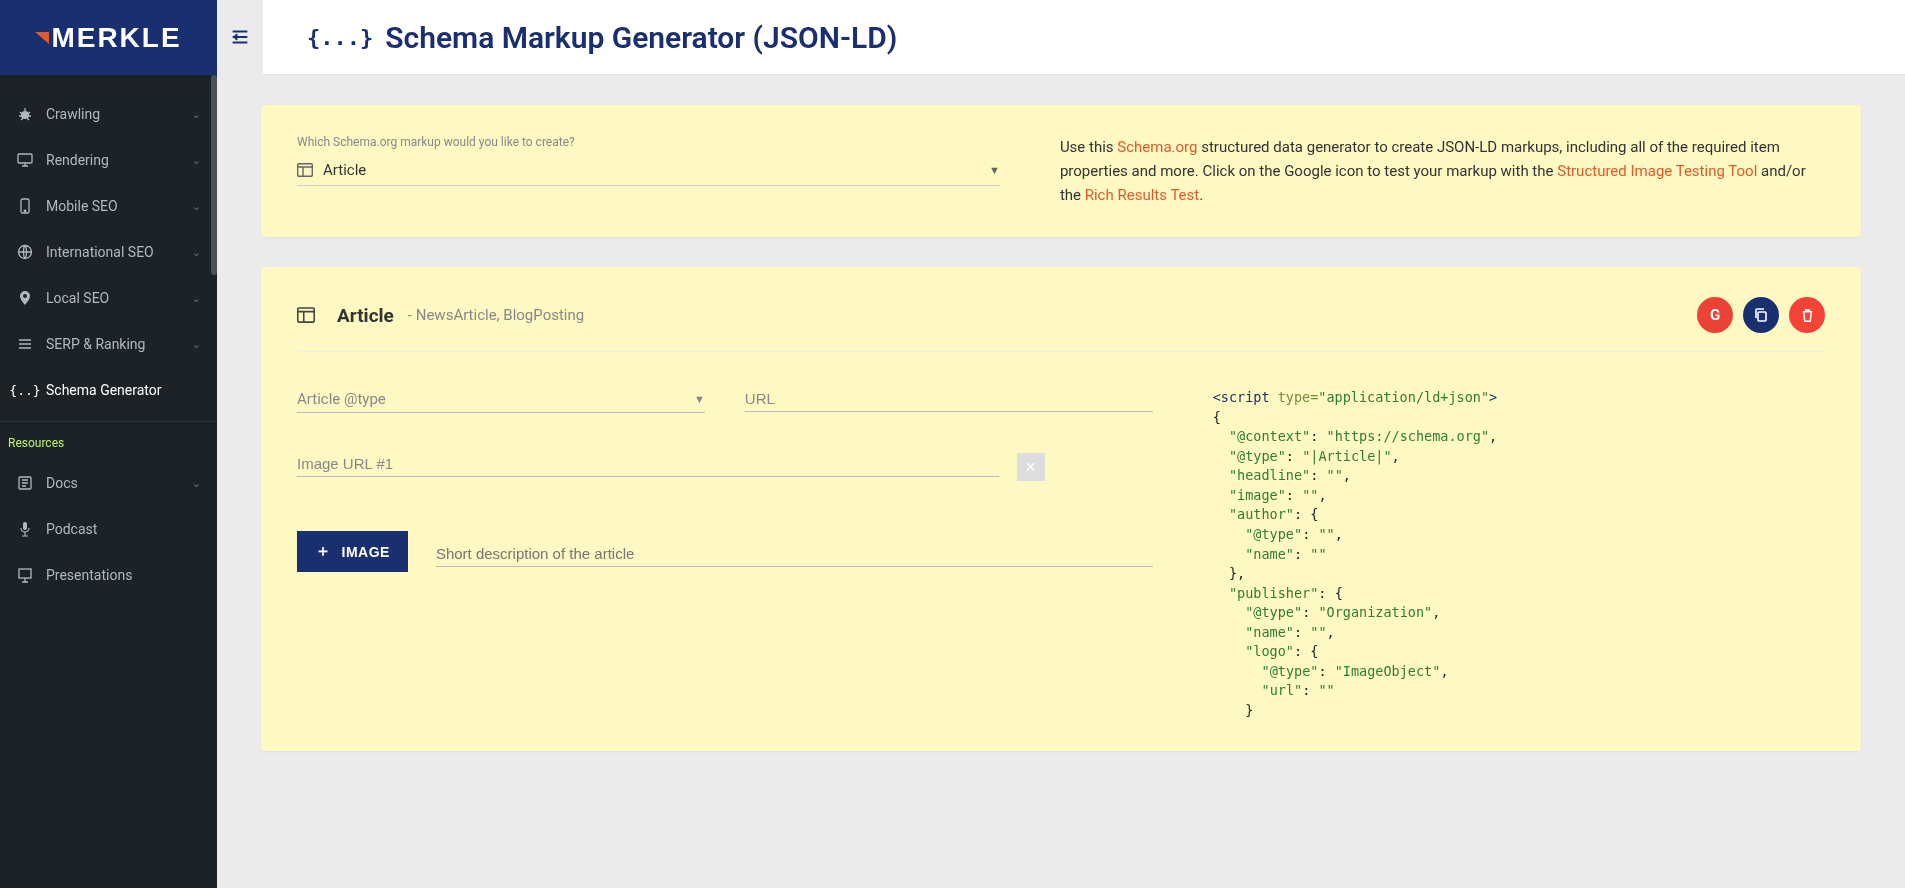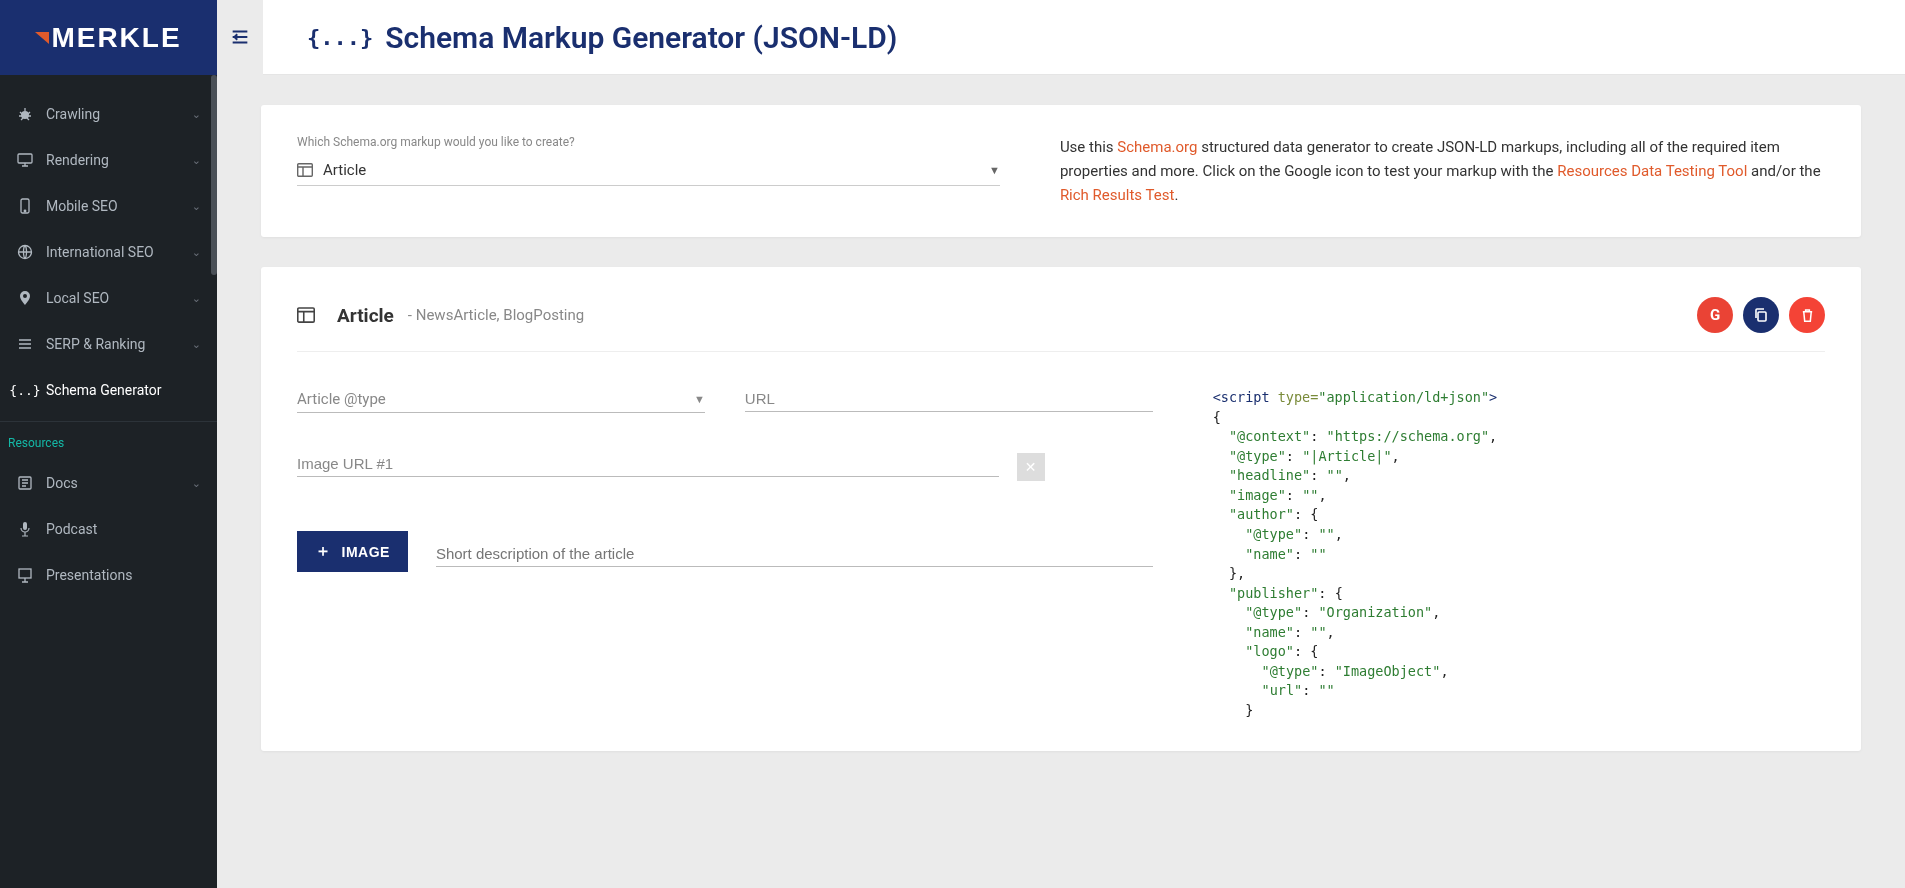--- a/index.html
+++ b/index.html
@@ -12,35 +12,35 @@
 .logo-bar { height: 75px; background: #1a2f6f; display: flex; align-items: center; justify-content: center; }
 .logo-text { color: #fff; font-weight: 800; letter-spacing: 2px; font-size: 28px; font-family: Arial, sans-serif; display: flex; align-items: center; }
 .logo-triangle { width: 0; height: 0; border-style: solid; border-width: 0 14px 12px 0; border-color: transparent #e05a2b transparent transparent; margin-right: 2px; }
 
 .nav-list { flex: 1; overflow-y: auto; padding-top: 16px; }
 .nav-item { display: flex; align-items: center; padding: 14px 16px; cursor: pointer; color: #b0b8c0; font-size: 14px; position: relative; }
 .nav-item.active { color: #fff; }
 .nav-icon { width: 18px; height: 18px; margin-right: 12px; display: inline-flex; align-items: center; justify-content: center; flex-shrink: 0; }
 .nav-label { flex: 1; }
 .nav-chevron { font-size: 11px; color: #6a7079; }
-.nav-section { padding: 14px 8px 10px; font-size: 12px; color: #14b8a6; border-top: 1px solid #2c3339; margin-top: 8px; }
+.nav-section { padding: 14px 8px 10px; font-size: 12px; color: #bef264; border-top: 1px solid #2c3339; margin-top: 8px; }
 .sidebar-scrollbar { position: absolute; right: 0; top: 75px; width: 6px; height: 200px; background: #4a5057; border-radius: 3px; }
 
 
 .main { flex: 1; display: flex; flex-direction: column; background: #ebebeb; }
 
 
 .top-header { height: 75px; background: #fff; display: flex; align-items: center; padding: 0 30px; border-bottom: 1px solid #e5e5e5; position: relative; }
 .collapse-btn { width: 46px; height: 75px; display: flex; align-items: center; justify-content: center; font-size: 22px; cursor: pointer; color: #1a2f6f; position: absolute; left: 0; background: #ebebeb; }
 .header-icon { margin-left: 60px; margin-right: 12px; color: #1a2f6f; font-size: 22px; font-weight: 700; font-family: monospace; }
 .header-title { color: #1a2f6f; font-size: 30px; font-weight: 600; }
 
 
 .content { flex: 1; padding: 30px 44px; overflow-y: auto; }
-.card { background: #ffffff; border-radius: 3px; padding: 30px 36px; margin-bottom: 30px; box-shadow: 0 1px 3px rgba(0,0,0,0.05); }
+.card { background: #fef9c3; border-radius: 3px; padding: 30px 36px; margin-bottom: 30px; box-shadow: 0 1px 3px rgba(0,0,0,0.05); }
 
 
 .intro-card { display: flex; gap: 60px; }
 .intro-left { flex: 0 0 46%; }
 .intro-right { flex: 1; font-size: 15px; line-height: 1.6; color: #333; }
 .intro-right a { color: #e05a2b; text-decoration: none; }
 
 .field-label { font-size: 12px; color: #888; margin-bottom: 4px; }
 .select-wrap { display: flex; align-items: center; border-bottom: 1px solid #ccc; padding: 8px 0 6px; }
 .select-icon { margin-right: 10px; color: #666; }
@@ -218,21 +218,21 @@
               <svg width="16" height="14" viewBox="0 0 16 14" fill="none" stroke="#666" stroke-width="1.4">
                   <rect x="0.7" y="0.7" width="14.6" height="12.6" rx="1"></rect>
                   <path d="M0.7 4h14.6M6 4v9.3"></path>
                 </svg>
             </span>
             <span class="select-value">Article</span>
             <span class="select-arrow">▼</span>
           </div>
         </div>
         <div class="intro-right">
-          <span>Use this </span><a href="#">Schema.org</a><span> structured data generator to create JSON-LD markups, including all of the required item properties and more. Click on the Google icon to test your markup with the </span><a href="#">Resources Data Testing Tool</a><span> and/or the </span><a href="#">Rich Results Test</a><span>.</span>
+          <span>Use this </span><a href="#">Schema.org</a><span> structured data generator to create JSON-LD markups, including all of the required item properties and more. Click on the Google icon to test your markup with the </span><a href="#">Structured Image Testing Tool</a><span> and/or the </span><a href="#">Rich Results Test</a><span>.</span>
         </div>
       </div>
 
       <div class="card">
         <div class="builder-header">
           <div class="builder-title-wrap">
             <span class="select-icon">
               <svg width="18" height="16" viewBox="0 0 16 14" fill="none" stroke="#444" stroke-width="1.4">
                   <rect x="0.7" y="0.7" width="14.6" height="12.6" rx="1"></rect>
                   <path d="M0.7 4h14.6M6 4v9.3"></path>

